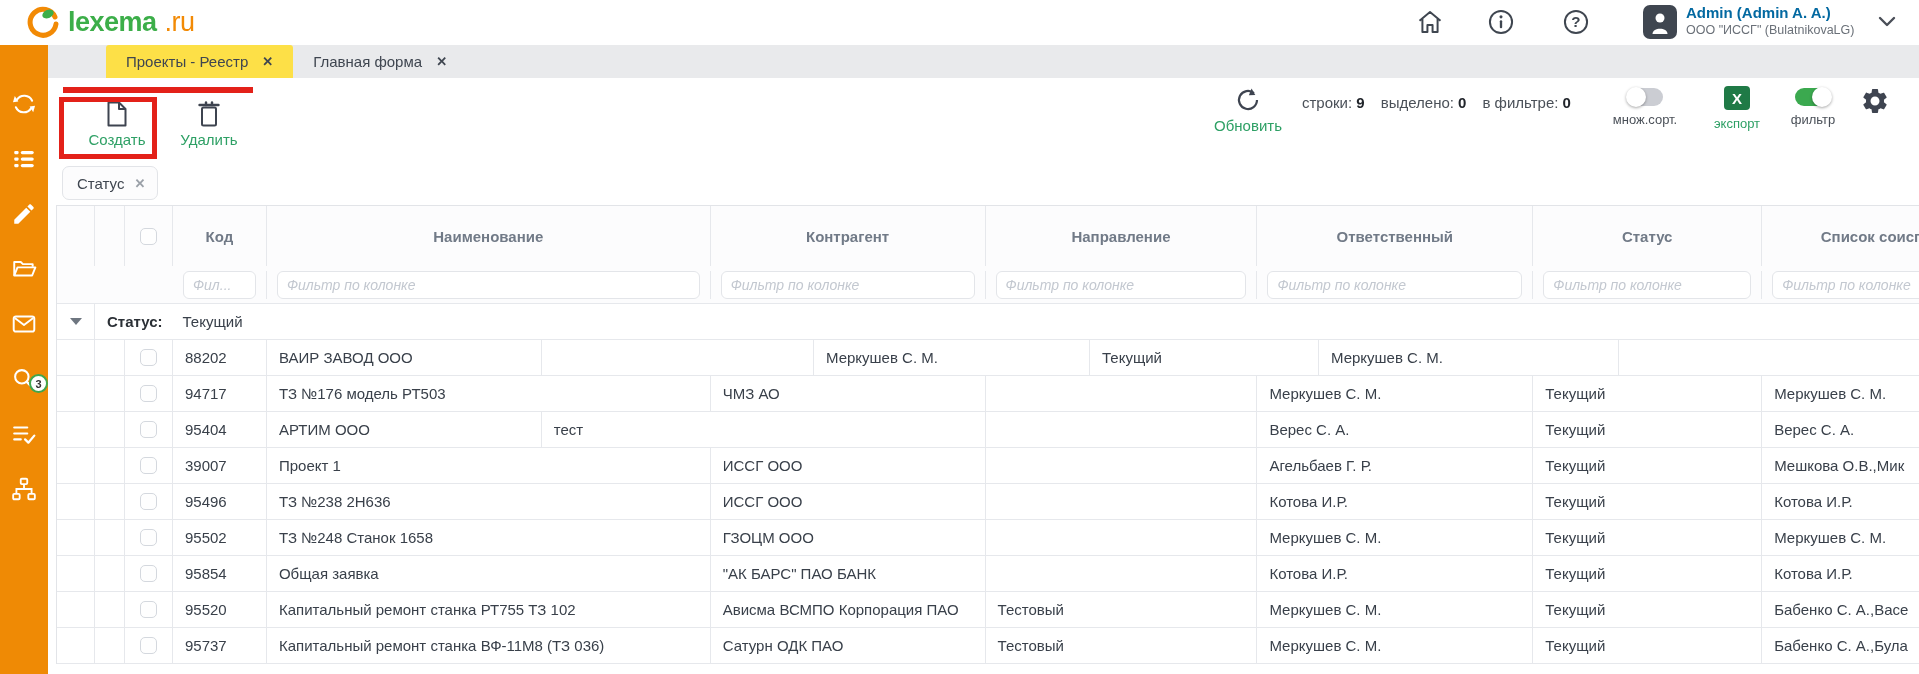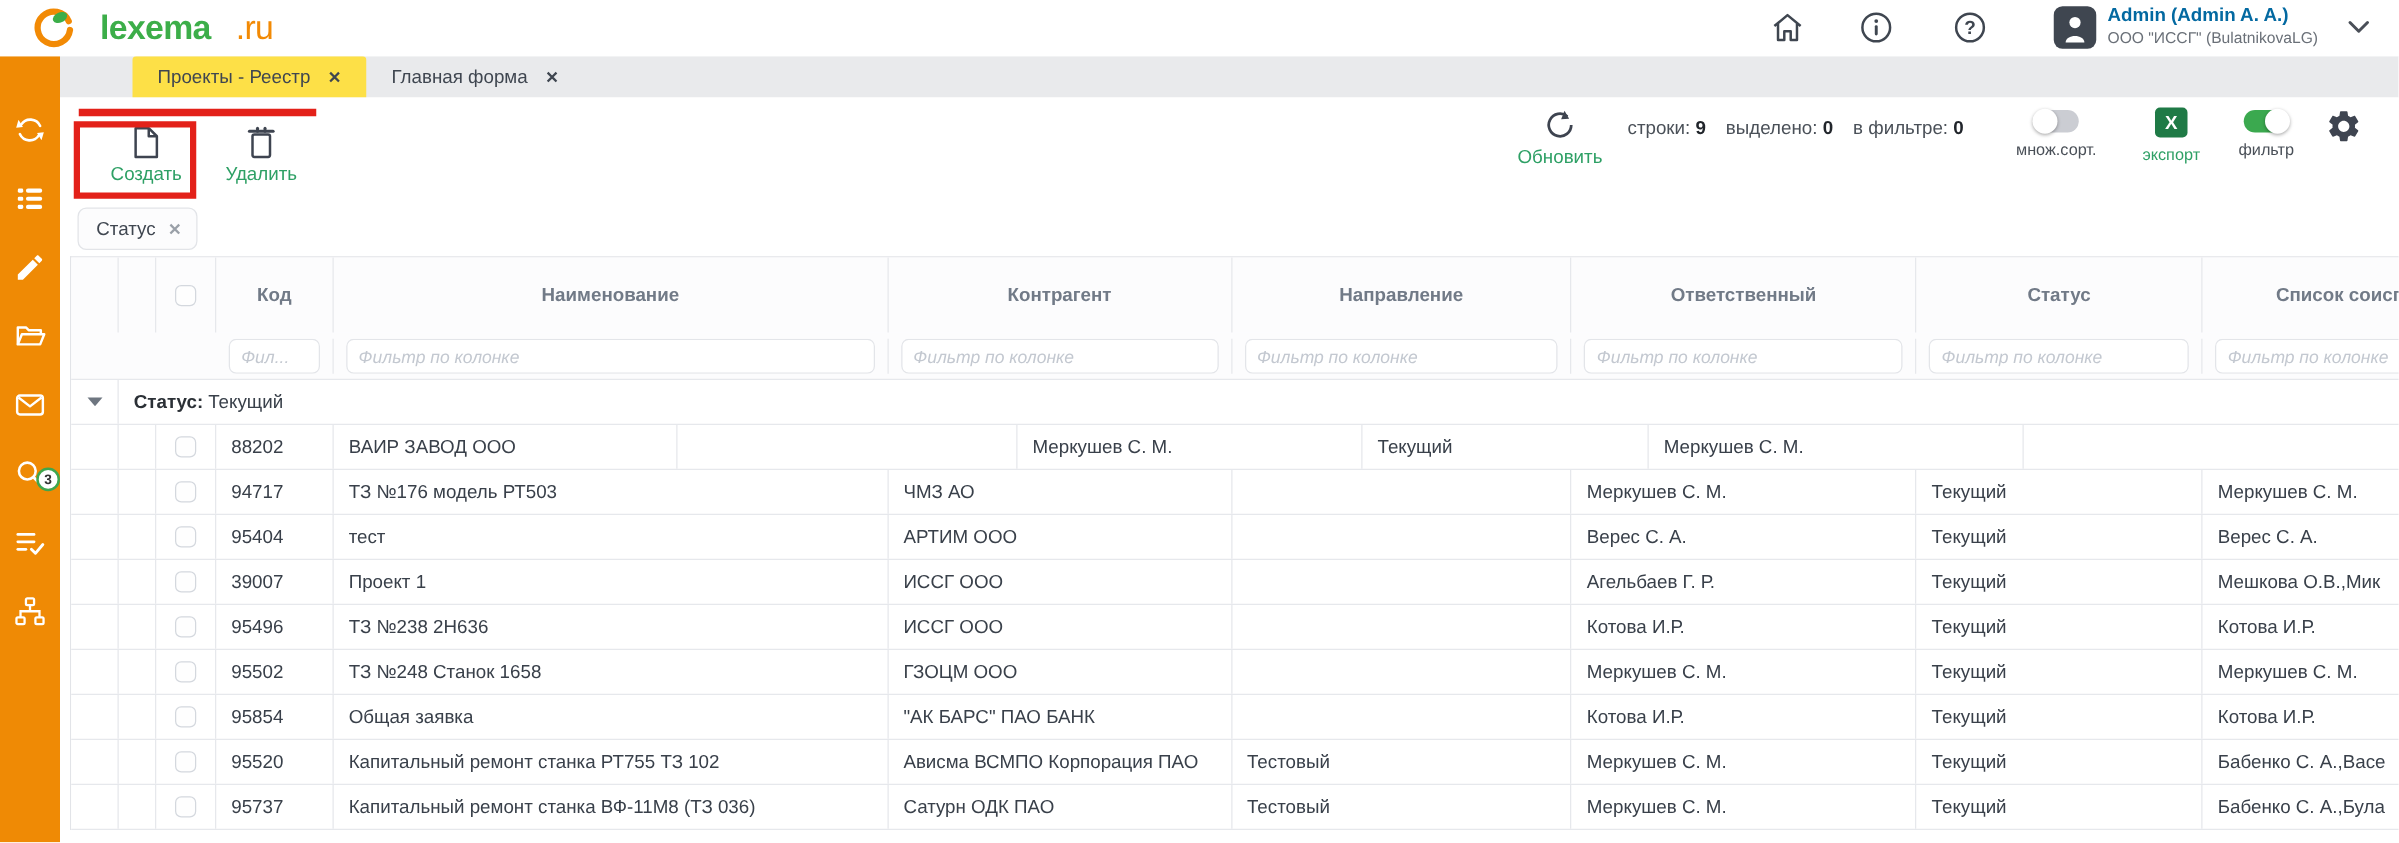--- a/index.html
+++ b/index.html
@@ -1,21 +1,21 @@
 <!DOCTYPE html>
 <html><head>
 <meta charset="utf-8">
 <style>
   * { box-sizing: border-box; margin: 0; padding: 0; }
   body { font-family: "Liberation Sans", sans-serif; background:#fff; }
   .app { position:relative; width:1919px; height:674px; background:#fff; overflow:hidden; }
 
   
   .topbar { position:absolute; left:0; top:0; width:1919px; height:45px; background:#fff; z-index:5; }
-  .logo { position:absolute; left:26px; top:5px; display:flex; align-items:center; gap:20px; }
+  .logo { position:absolute; left:26px; top:5px; display:flex; align-items:center; gap:8px; }
   .logo-text { font-size:27px; font-weight:bold; color:#3cae49; letter-spacing:-0.5px; }
   .logo-suffix { font-size:27px; font-weight:normal; color:#f28a05; letter-spacing:-0.5px; }
   .hdr-ico { position:absolute; top:8px; width:28px; height:28px; color:#3f4650; }
   .avatar { position:absolute; left:1643px; top:5px; width:34px; height:34px; background:#3f4650; border-radius:7px; }
   .userblock { position:absolute; left:1686px; top:4px; line-height:1.25; }
   .user-name { font-size:15px; font-weight:bold; color:#0369a1; }
   .user-org { font-size:12.5px; color:#6a7078; }
   .chev { position:absolute; left:1878px; top:16px; }
 
   
@@ -66,21 +66,21 @@
   .cell { display:flex; align-items:center; padding:0 12px; border-right:1px solid #e6e8ec; white-space:nowrap; overflow:hidden; }
   .c0{width:38px;} .c1{width:30px;} .c2{width:48px; justify-content:center;} .c3{width:94px;}
   .c4{width:444px;} .c5{width:275px;} .c6{width:272px;} .c7{width:276px;} .c8{width:229px;} .c9{width:300px;}
   .hrow { height:60px; background:#fcfcfd; border-bottom:none; }
   .hrow .cell { justify-content:center; color:#717a87; font-weight:600; padding:0 6px; }
   .frow { height:38px; background:#fcfcfd; align-items:center; }
   .frow .cell { padding:0; justify-content:center; }
   .filt { width:calc(100% - 20px); height:28px; border:1px solid #e3e5e9; border-radius:6px; padding:0 9px; font-size:14px; font-family:"Liberation Sans", sans-serif; color:#4c1d95; background:#fff; outline:none; }
   .filt::placeholder { color:#c3c8d0; font-style:italic; }
   .grow { height:36px; font-size:15px; }
-  .grow .gtext { padding-left:12px; display:flex; align-items:center; gap:4px; }
+  .grow .gtext { padding-left:12px; display:flex; align-items:center; gap:20px; }
   .grp-b { font-weight:bold; color:#2b3036; }
   .tri-down { width:0; height:0; border-left:6px solid transparent; border-right:6px solid transparent; border-top:7px solid #6e7680; margin:0 auto; cursor:pointer; }
   .drow { height:36px; }
   .cbx { width:17px; height:17px; border:1px solid #d4d8de; border-radius:5px; background:#fefefe; cursor:pointer; flex:none; }
 
   
   .anno-underline { position:absolute; left:63px; top:87px; width:190px; height:6px; background:#e32119; z-index:9; }
   .anno-box { position:absolute; left:59px; top:97px; width:98px; height:62px; border:5px solid #e32119; z-index:9; }
 
   svg { display:block; }
@@ -328,22 +328,22 @@
       <div class="cell c8">Текущий</div>
       <div class="cell c9">Меркушев С. М.</div>
     </div>
     <div class="trow drow">
       <div class="cell c0"></div>
         <div class="cell c1"></div>
       <div class="cell c2">
           <span class="cbx"></span>
         </div>
       <div class="cell c3">95404</div>
+      <div class="cell c5">АРТИМ ООО</div>
       <div class="cell c4">тест</div>
-      <div class="cell c5">АРТИМ ООО</div>
       <div class="cell c6"></div>
       <div class="cell c7">Верес С. А.</div>
       <div class="cell c8">Текущий</div>
       <div class="cell c9">Верес С. А.</div>
     </div>
     <div class="trow drow">
       <div class="cell c0"></div>
         <div class="cell c1"></div>
       <div class="cell c2">
           <span class="cbx"></span>

